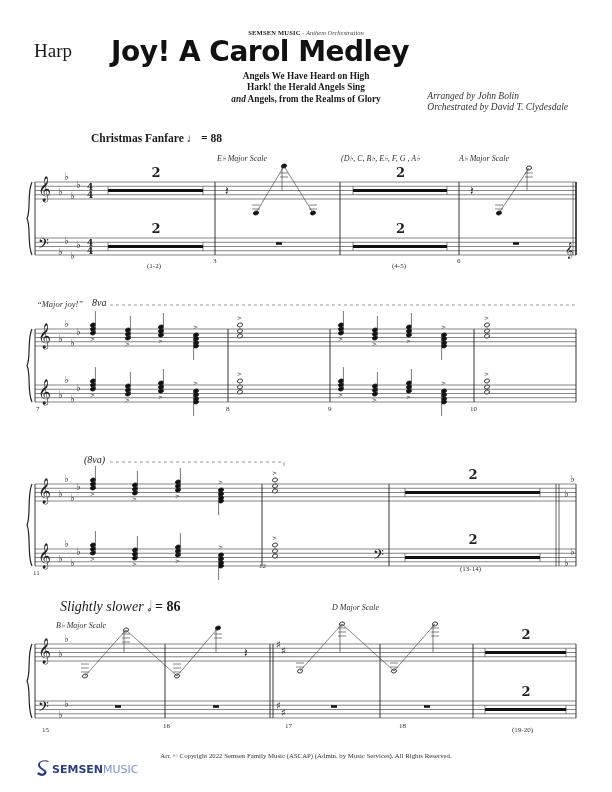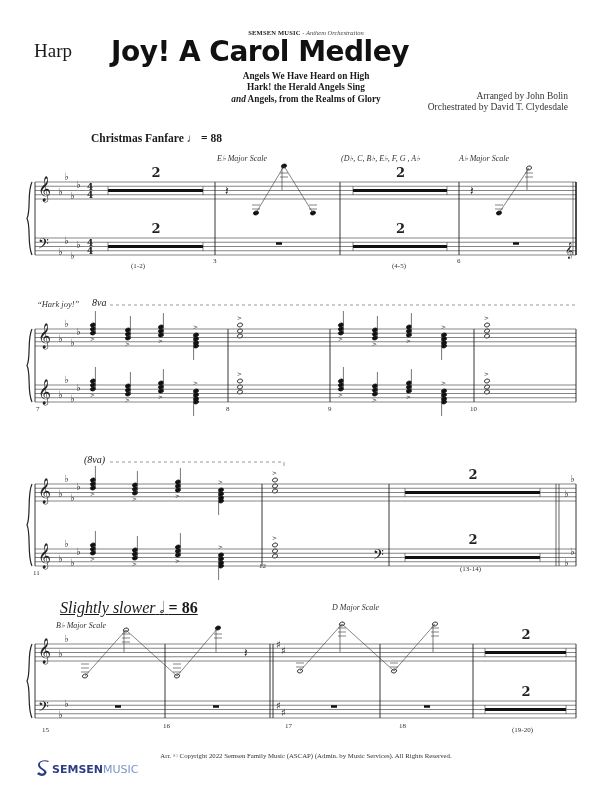--- a/index.html
+++ b/index.html
@@ -5,23 +5,23 @@
   html, body { margin: 0; padding: 0; background: #ffffff; }
   body { width: 612px; height: 792px; position: relative; overflow: hidden; font-family: "Liberation Serif", serif; color: #1a1a1a; }
   .abs { position: absolute; }
   .instrument { left: 34px; top: 40px; font-size: 19px; font-family: "Liberation Serif", serif; }
   .publisher-line { left: 0; width: 612px; top: 29px; text-align: center; font-size: 6.5px; }
   .publisher-line .pub { font-weight: bold; letter-spacing: 0.2px; }
   .publisher-line .sub { font-style: italic; color: #444; }
   .title { left: 0; width: 520px; top: 35px; text-align: center; font-family: "DejaVu Sans", sans-serif; font-weight: bold; font-size: 28px; letter-spacing: -0.5px; color: #111; }
   .includes { left: 150px; width: 312px; top: 71px; text-align: center; font-size: 9.3px; font-weight: bold; line-height: 11.3px; }
   .includes i { font-weight: bold; }
-  .credits { right: 44px; top: 91px; text-align: right; font-size: 9.5px; line-height: 11.3px; color: #333; }
+  .credits { right: 44px; top: 91px; text-align: left; font-size: 9.5px; font-style: italic; line-height: 11.3px; color: #333; }
   .tempo { font-size: 11.5px; font-weight: bold; }
-  .tempo-it { font-style: italic; font-weight: normal; font-size: 16px; text-decoration: underline; }
+  .tempo-it { font-style: italic; font-weight: normal; font-size: 14px; }
   .scale-label { font-size: 8px; font-style: italic; color: #333; }
   .bar-num { font-size: 7px; color: #333; }
   .footer-copy { left: 0; width: 612px; top: 752px; text-align: center; font-size: 6.8px; color: #333; }
   .logo { left: 36px; top: 760px; display: flex; align-items: center; font-family: "DejaVu Sans", sans-serif; font-size: 11px; }
   .logo .s1 { color: #2b3f86; font-weight: bold; }
   .logo .s2 { color: #7c93c9; }
   svg.score { position: absolute; left: 0; top: 0; }
 </style>
 </head>
 <body>
@@ -44,26 +44,26 @@
 </div>
 
 <div class="abs tempo" style="left:91px; top:132px;">
   <span>Christmas Fanfare</span>
   <span>♩</span>
   <span>= 88</span>
 </div>
 <div class="abs scale-label" style="left:217px; top:154px;">E♭ Major Scale</div>
 <div class="abs scale-label" style="left:341px; top:154px;">(D♭, C, B♭, E♭, F, G , A♭</div>
 <div class="abs scale-label" style="left:459px; top:154px;">A♭ Major Scale</div>
-<div class="abs bar-num" style="left:131px; top:262px;">(1-2)</div>
+<div class="abs bar-num" style="left:147px; top:262px;">(1-2)</div>
 <div class="abs bar-num" style="left:213px; top:257px;">3</div>
 <div class="abs bar-num" style="left:392px; top:262px;">(4-5)</div>
 <div class="abs bar-num" style="left:457px; top:257px;">6</div>
 
-<div class="abs scale-label" style="left:37px; top:299px; font-size:8.5px;">“Hark joy!”</div>
+<div class="abs scale-label" style="left:37px; top:299px; font-size:8.5px;">“Major joy!”</div>
 <div class="abs" style="left:92px; top:297px; font-size:10px; font-style:italic;">8va</div>
 <div class="abs bar-num" style="left:36px; top:405px;">7</div>
 <div class="abs bar-num" style="left:226px; top:405px;">8</div>
 <div class="abs bar-num" style="left:328px; top:405px;">9</div>
 <div class="abs bar-num" style="left:470px; top:405px;">10</div>
 
 <div class="abs" style="left:84px; top:454px; font-size:10px; font-style:italic;">(8va)</div>
 <div class="abs bar-num" style="left:33px; top:569px;">11</div>
 <div class="abs bar-num" style="left:259px; top:562px;">12</div>
 <div class="abs bar-num" style="left:460px; top:565px;">(13-14)</div>

